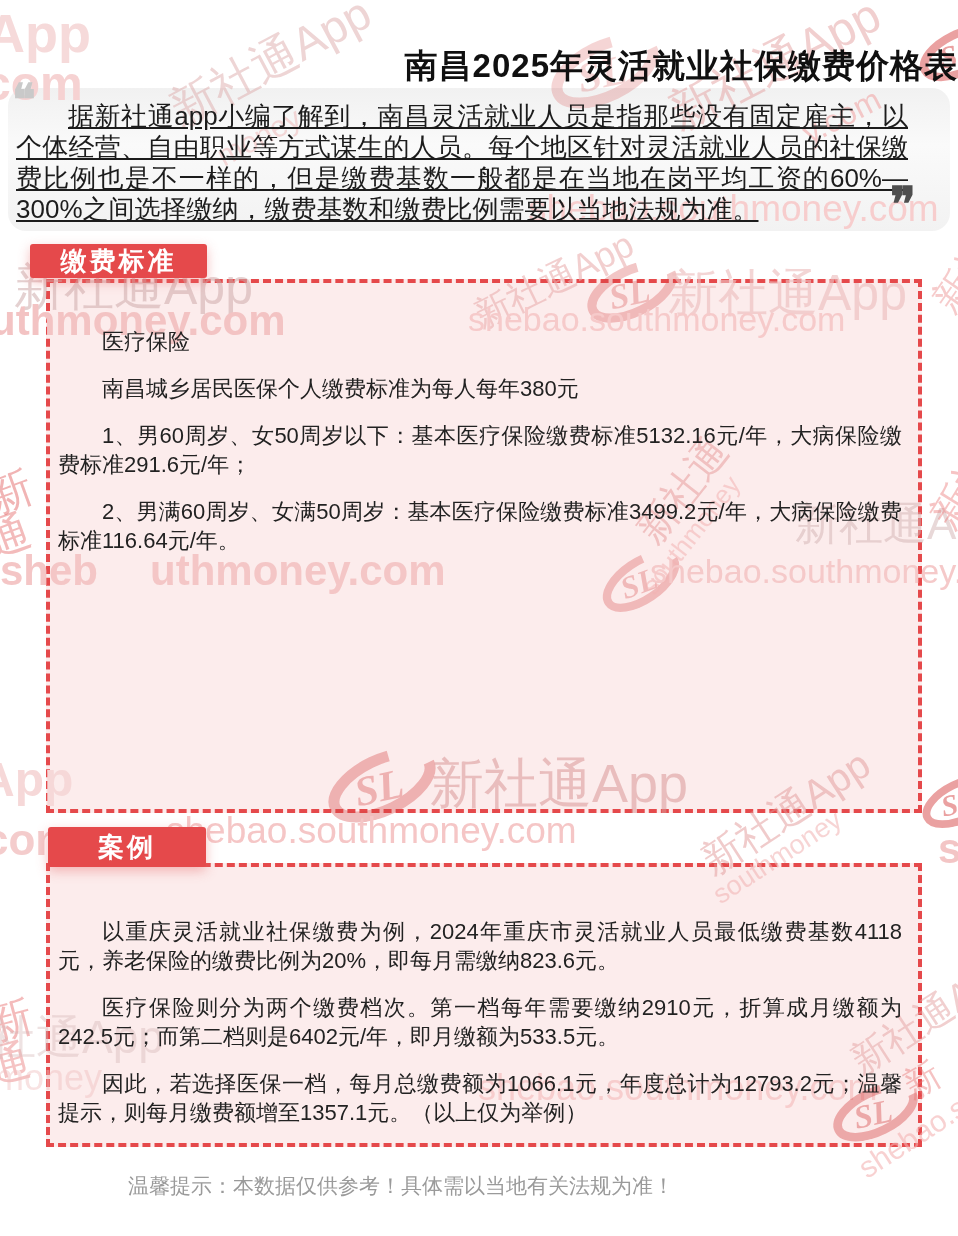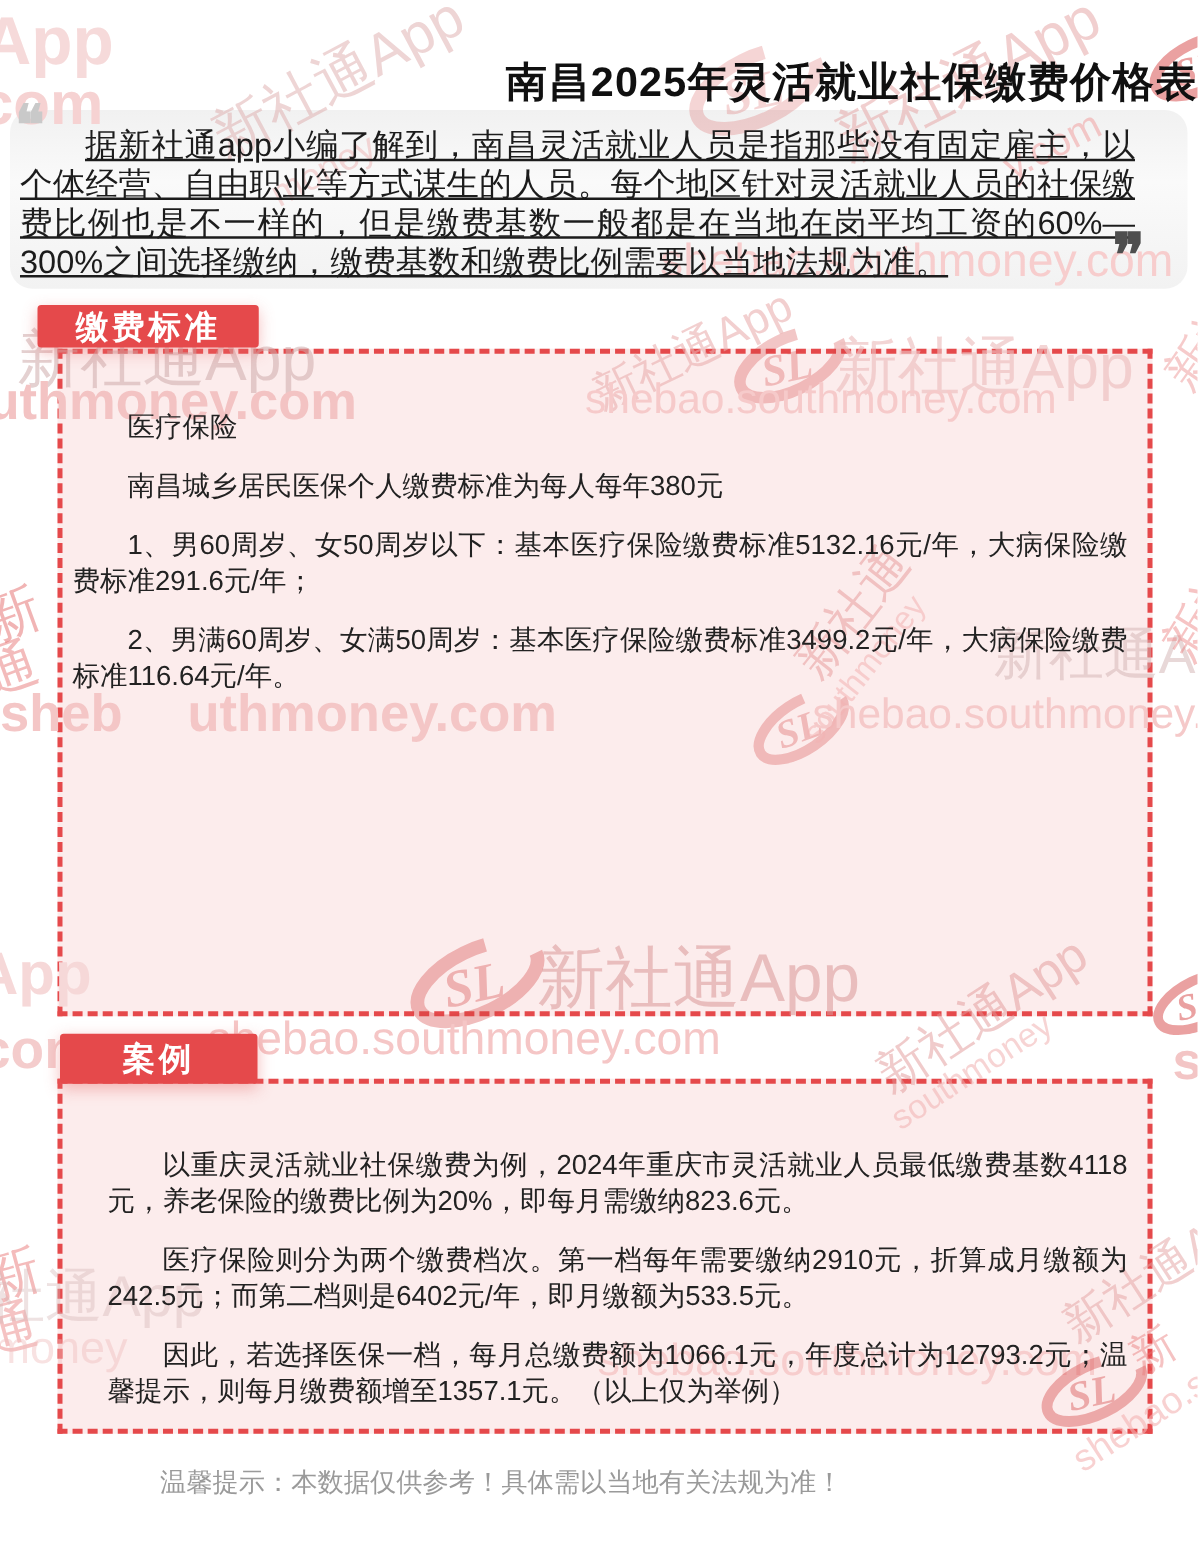--- a/index.html
+++ b/index.html
@@ -45,21 +45,21 @@
     position:absolute;box-sizing:border-box;
     background:#fcecec;border:4px dashed #e5494b;
   }
   #panel-payment{left:46px;top:279px;width:876px;height:534px;}
   #panel-case{left:46px;top:863px;width:876px;height:284px;}
   .panel-content{
     position:relative;z-index:3;
     padding:44px 16px 10px 8px;
     font-size:22px;line-height:29px;color:#222222;
   }
-  #panel-case .panel-content{padding-top:50px;margin-left:28px;}
+  #panel-case .panel-content{padding-top:50px;}
   .panel-content p{margin:0 0 18px 0;text-indent:2em;text-align:justify;}
   .panel-content .blk-heading{margin:0 0 18px 0;text-indent:2em;}
   
   .footer-note{
     position:absolute;left:0;top:1172px;width:802px;text-align:center;
     font-size:21px;color:#9a9a9a;z-index:3;
   }
   
   #watermark-layer{z-index:2;}
   .wm{position:absolute;white-space:nowrap;line-height:1;user-select:none;}

